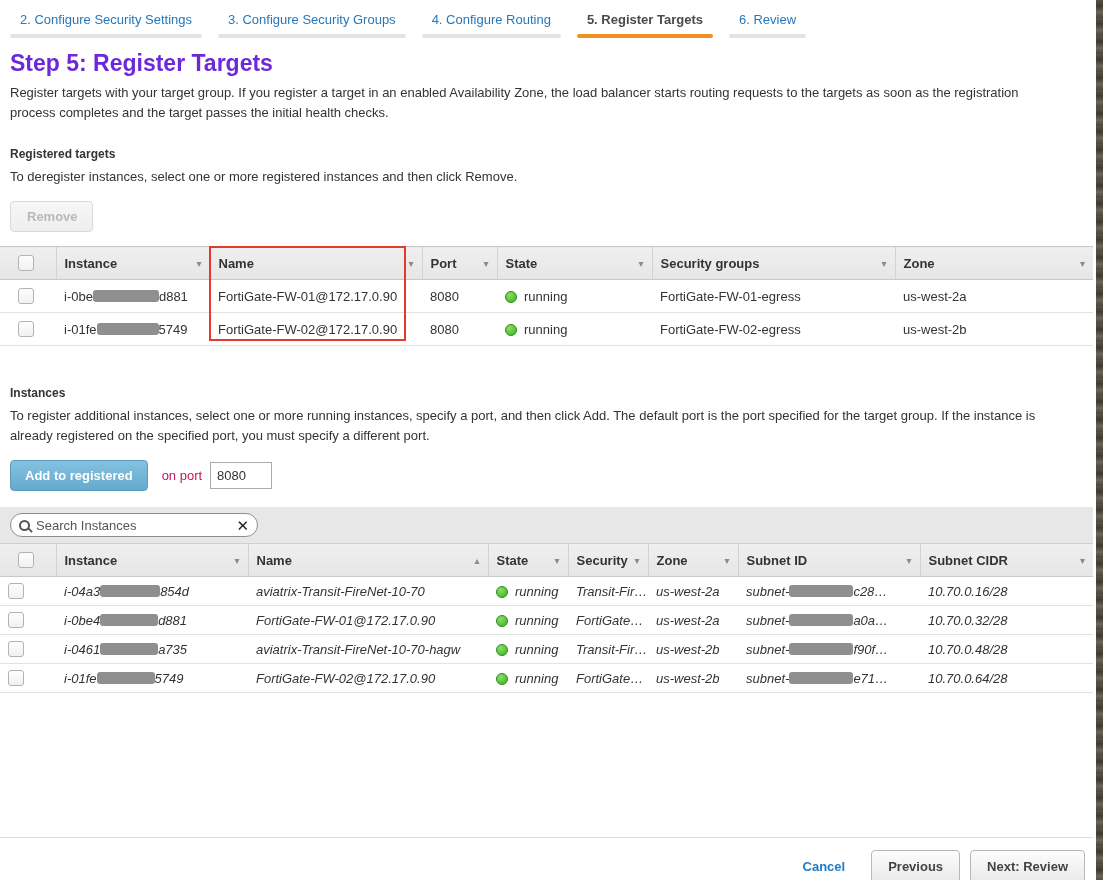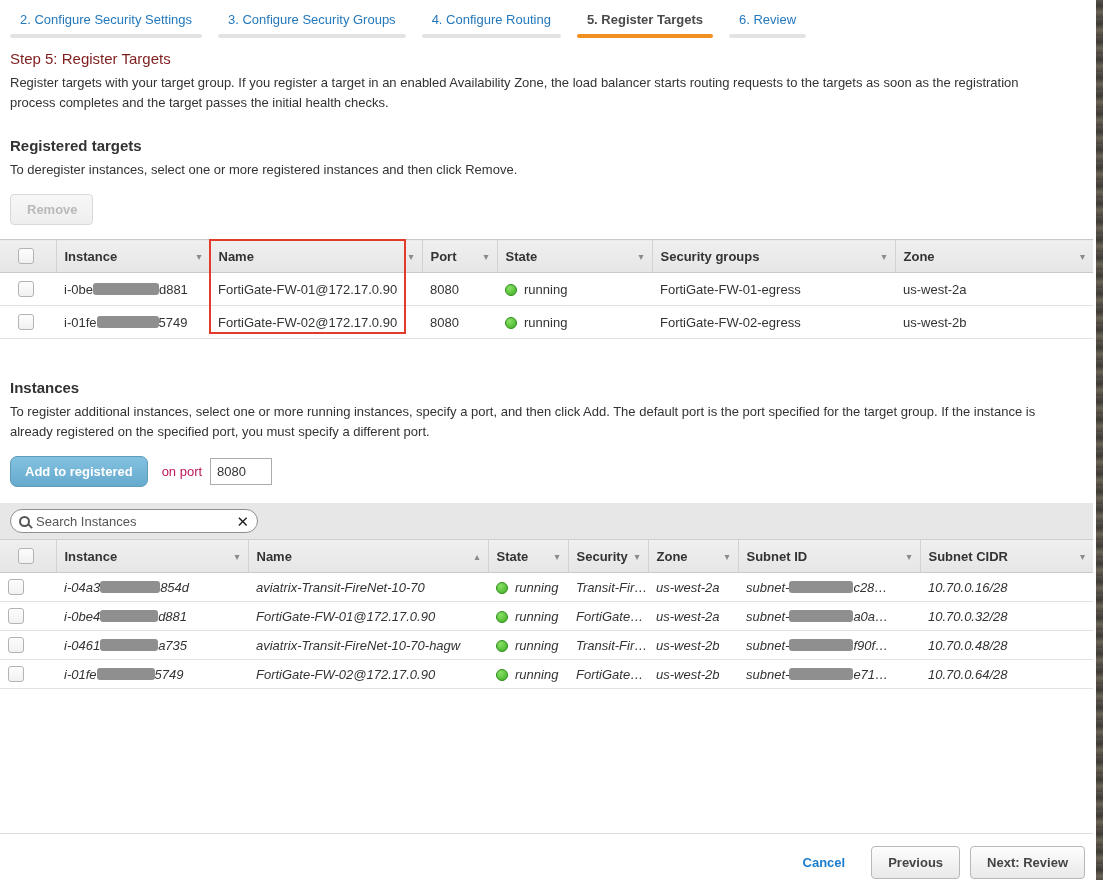--- a/index.html
+++ b/index.html
@@ -12,31 +12,31 @@
 
   
   .tabs { display:flex; padding:0 0 0 10px; margin-top:4px; }
   .tab { margin-right:16px; cursor:pointer; }
   .tab .lbl { display:block; padding:8px 10px 7px 10px; color:#2478bc; font-size:13px; white-space:nowrap; }
   .tab .bar { height:4px; border-radius:2px; background:#e3e3e3; }
   .tab.active .lbl { color:#4a4a4a; font-weight:bold; }
   .tab.active .bar { background:#f0901e; }
 
   
-  .step-title { font-size:15px; color:#7f1d1d; font-weight:400; padding:12px 10px 4px 10px; }
+  .step-title { font-size:23px; color:#6d28d9; font-weight:700; padding:12px 10px 4px 10px; }
   .step-desc { padding:2px 14px 0 10px; line-height:20px; color:#333; max-width:1060px; }
-  .section-h { font-size:15px; font-weight:bold; color:#333; padding:24px 10px 0 10px; }
+  .section-h { font-size:12px; font-weight:bold; color:#333; padding:24px 10px 0 10px; }
   .section-p { padding:6px 14px 0 10px; line-height:20px; }
 
   
   .btn { display:inline-block; font-size:13px; font-weight:bold; color:#444;
     background:linear-gradient(#fdfdfd,#e9e9e9); border:1px solid #b8b8b8; border-radius:4px;
     padding:7px 14px; cursor:pointer; }
   .btn.disabled { color:#b9b9b9; background:linear-gradient(#f7f7f7,#eeeeee); border-color:#d9d9d9; cursor:default;padding-left:16px; }
-  .btn.blue { color:#fff; background:linear-gradient(#84c1e0,#65aace); border-color:#5e9cbd;border-radius:7px; }
+  .btn.blue { color:#fff; background:linear-gradient(#84c1e0,#65aace); border-color:#5e9cbd; }
   .remove-wrap { padding:14px 10px 12px 10px; }
 
   
   .add-row { display:flex; align-items:center; padding:14px 10px 10px 10px; }
   .add-row .onport { margin:0 8px 0 14px; color:#be185d; }
   .port-input { width:62px; padding:5px 6px; font-size:13px; font-family:inherit;
     border:1px solid #ababab; color:#333; background:#fff; }
 
   
   .search-band { background:#e7e7e7; border-bottom:1px solid #cfcfcf; padding:6px 10px; margin-top:6px; }

